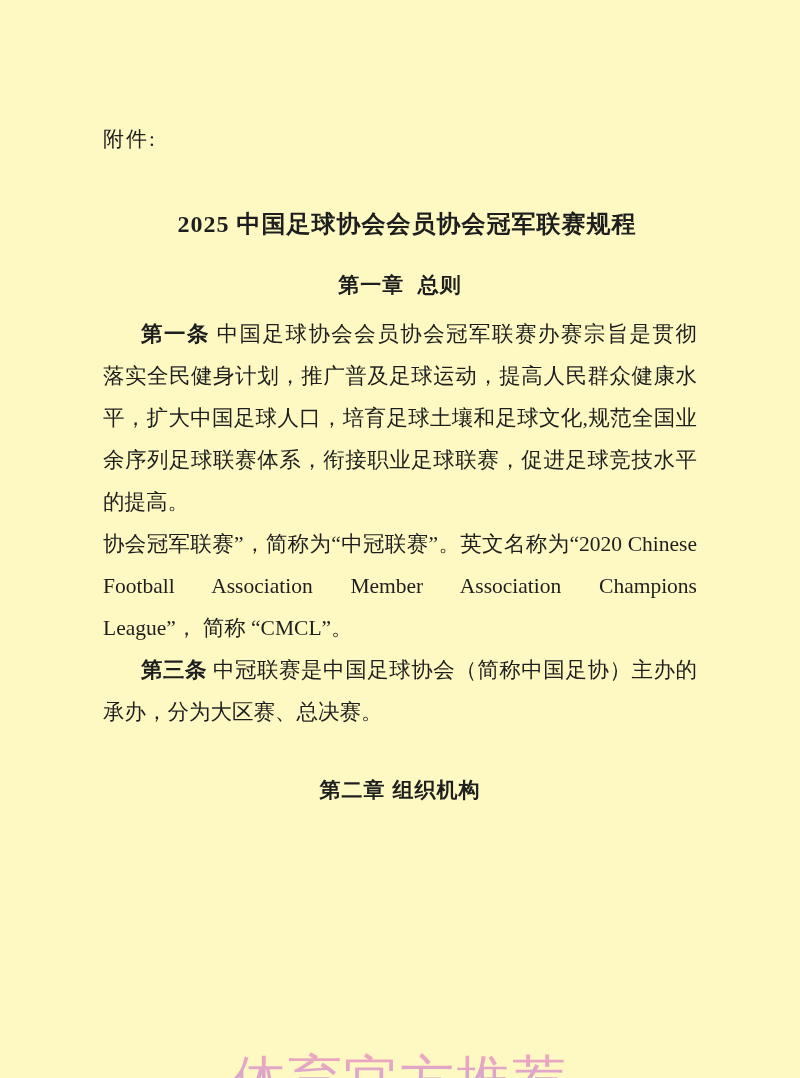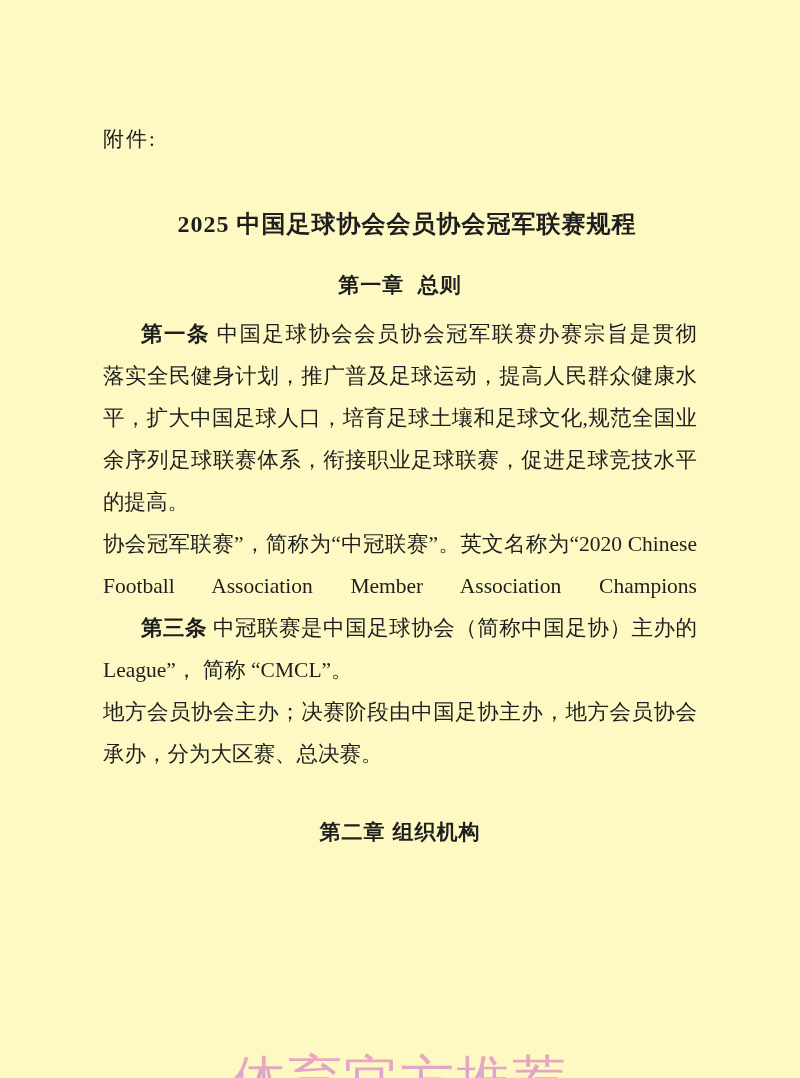--- a/index.html
+++ b/index.html
@@ -82,22 +82,21 @@
   <div class="chapter-heading chapter-1">第一章 总则</div>
 
   <div class="doc-body">
       <div class="line indent"><span class="term">第一条</span> 中国足球协会会员协会冠军联赛办赛宗旨是贯彻</div>
       <div class="line">落实全民健身计划，推广普及足球运动，提高人民群众健康水</div>
       <div class="line">平，扩大中国足球人口，培育足球土壤和足球文化,规范全国业</div>
       <div class="line">余序列足球联赛体系，衔接职业足球联赛，促进足球竞技水平</div>
       <div class="line last">的提高。</div>
       <div class="line">协会冠军联赛”，简称为“中冠联赛”。英文名称为“2020 Chinese</div>
       <div class="line">Football Association Member Association Champions</div>
+      <div class="line last">League”， 简称 “CMCL”。</div>
       <div class="line indent"><span class="term">第三条</span> 中冠联赛是中国足球协会（简称中国足协）主办的</div>
-      <div class="line last">League”， 简称 “CMCL”。</div>
-      <div class="line">地方会员协会主办；决赛阶段由中国足协主办，地方会员协会</div>
       <div class="line last">承办，分为大区赛、总决赛。</div>
     </div>
 
   <div class="chapter-heading chapter-2">第二章 组织机构</div>
 
   <div class="watermark" style="background-image: linear-gradient(rgb(243, 167, 184) 0%, rgb(189, 164, 232) 100%);">体育官方推荐</div>
 </div>
 
 </body></html>

